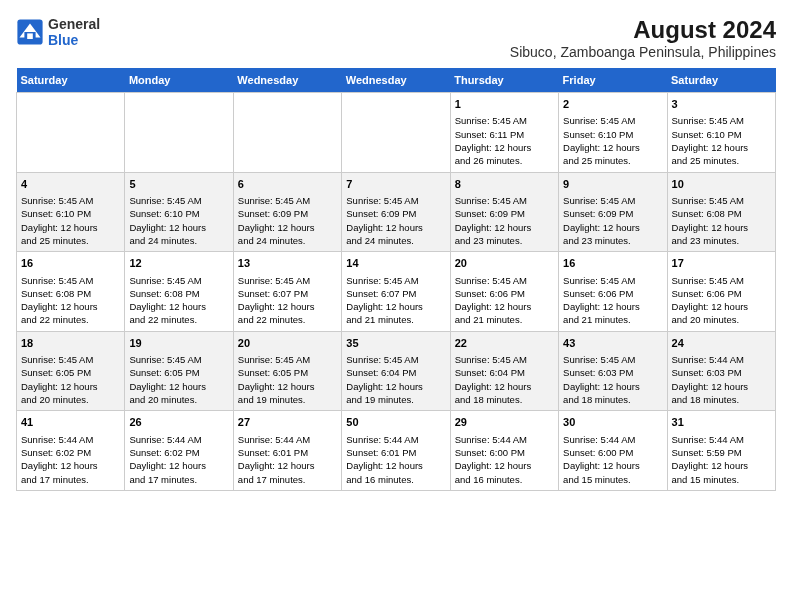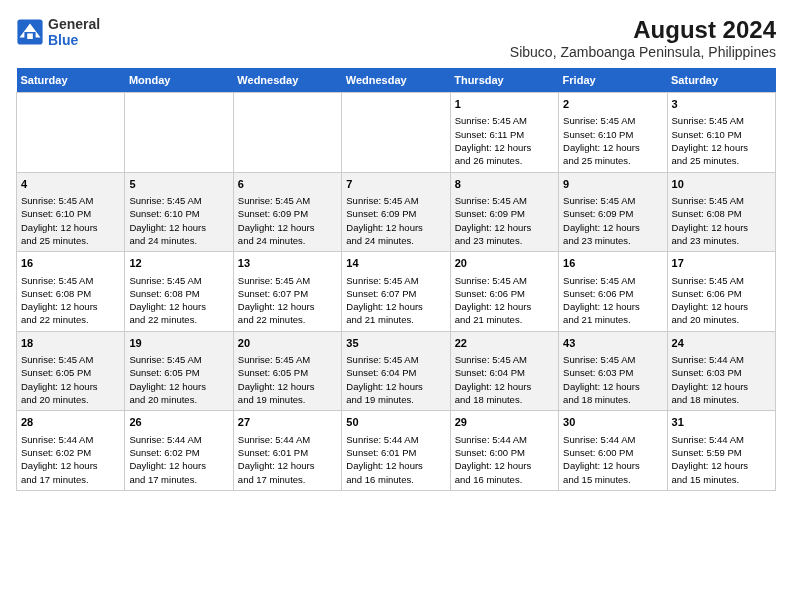--- a/index.html
+++ b/index.html
@@ -291,21 +291,21 @@
         <td>
           <span class="day-num">24</span>
           <div style="white-space: pre-line;">Sunrise: 5:44 AM
 Sunset: 6:03 PM
 Daylight: 12 hours
 and 18 minutes.</div>
         </td>
       </tr>
       <tr class="row-odd">
         <td>
-          <span class="day-num">28</span>
+          <span class="day-num">41</span>
           <div style="white-space: pre-line;">Sunrise: 5:44 AM
 Sunset: 6:02 PM
 Daylight: 12 hours
 and 17 minutes.</div>
         </td>
         <td>
           <span class="day-num">26</span>
           <div style="white-space: pre-line;">Sunrise: 5:44 AM
 Sunset: 6:02 PM
 Daylight: 12 hours

